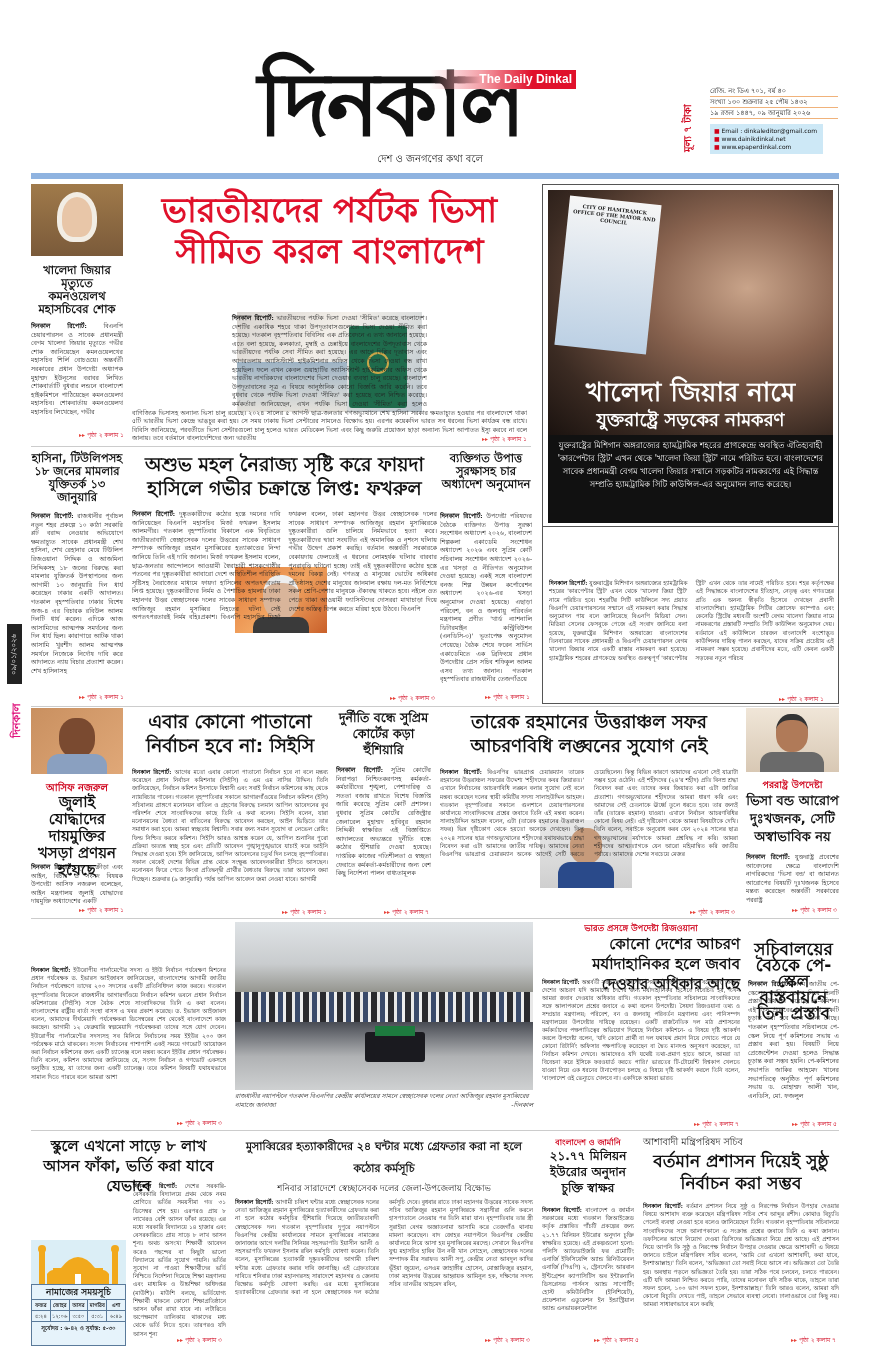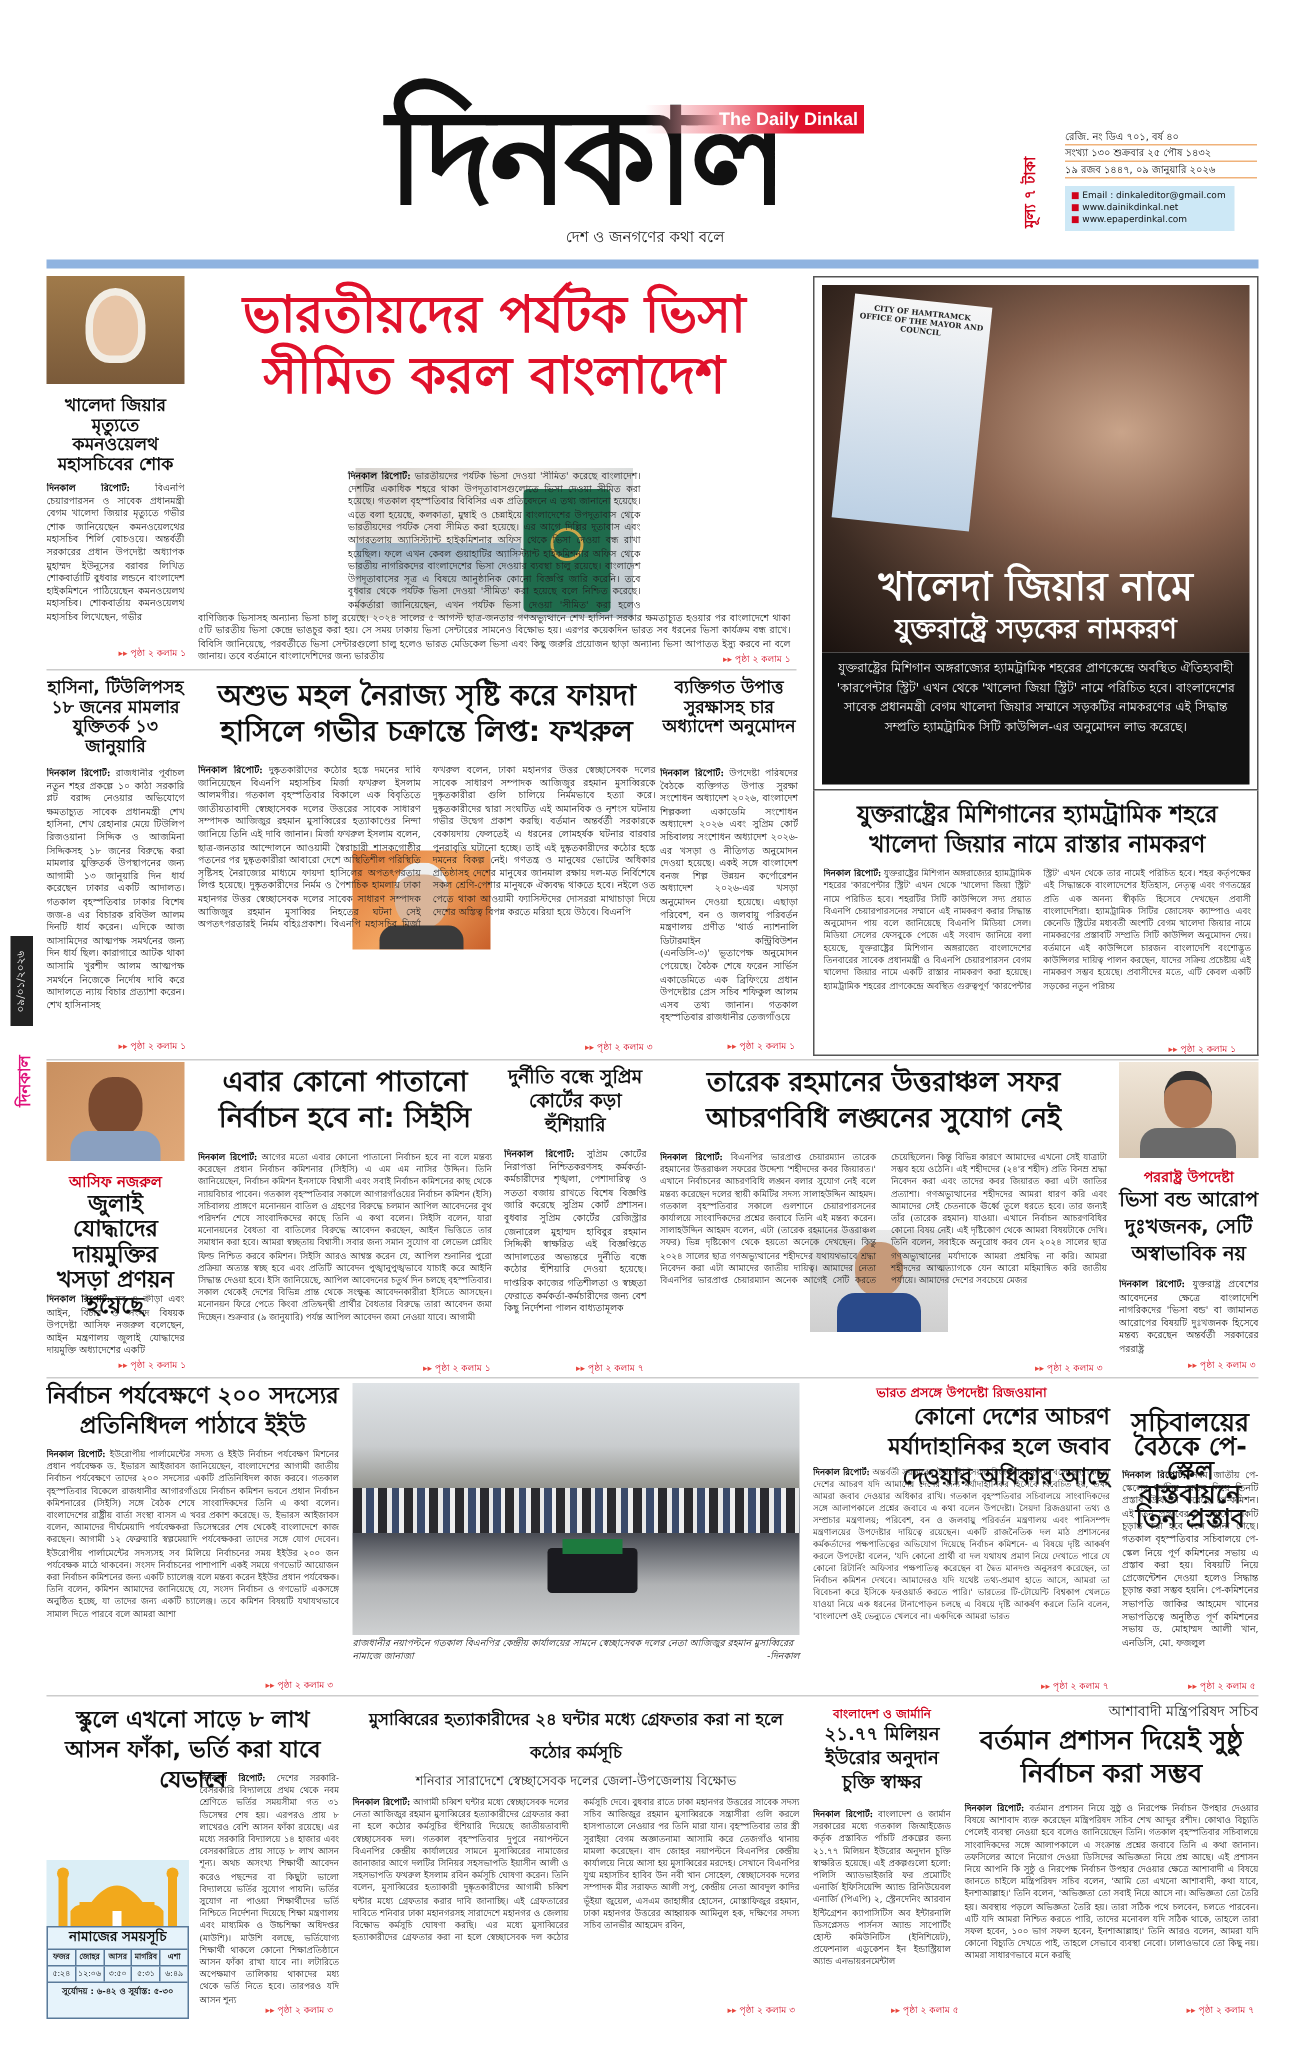--- a/index.html
+++ b/index.html
@@ -95,21 +95,20 @@
   <div class="abs more" style="left:258px;top:241px;"><span class="arr">▸▸</span><span>পৃষ্ঠা ২ কলাম ৩</span></div>
 </div>
 
 <div class="abs" style="left:440px;top:452px;width:92px;height:250px;">
   <div class="abs hl" style="left:0;top:0;width:92px;font-size:11.5px;">ব্যক্তিগত উপাত্ত সুরক্ষাসহ চার অধ্যাদেশ অনুমোদন</div>
   <div class="abs txt" style="left:0;top:60px;width:92px;height:182px;"><b>দিনকাল রিপোর্ট:</b><span> উপদেষ্টা পরিষদের বৈঠকে ব্যক্তিগত উপাত্ত সুরক্ষা সংশোধন অধ্যাদেশ ২০২৬, বাংলাদেশ শিল্পকলা একাডেমি সংশোধন অধ্যাদেশ ২০২৬ এবং সুপ্রিম কোর্ট সচিবালয় সংশোধন অধ্যাদেশ ২০২৬-এর খসড়া ও নীতিগত অনুমোদন দেওয়া হয়েছে। একই সঙ্গে বাংলাদেশ বনজ শিল্প উন্নয়ন কর্পোরেশন অধ্যাদেশ ২০২৬-এর খসড়া অনুমোদন দেওয়া হয়েছে। এছাড়া পরিবেশ, বন ও জলবায়ু পরিবর্তন মন্ত্রণালয় প্রণীত 'থার্ড ন্যাশনালি ডিটারমাইন কন্ট্রিবিউশন (এনডিসি-৩)' ভূতাপেক্ষ অনুমোদন পেয়েছে। বৈঠক শেষে ফরেন সার্ভিস একাডেমিতে এক ব্রিফিংয়ে প্রধান উপদেষ্টার প্রেস সচিব শফিকুল আলম এসব তথ্য জানান। গতকাল বৃহস্পতিবার রাজধানীর তেজগাঁওয়ে</span></div>
   <div class="abs more" style="left:45px;top:240px;"><span class="arr">▸▸</span><span>পৃষ্ঠা ২ কলাম ১</span></div>
 </div>
 
 <div class="abs" style="left:542px;top:527px;width:297px;height:177px;border:1px solid #555;border-top:none;padding:0 6px;">
-  <div class="abs hl" style="left:6px;top:6px;width:285px;font-size:15.5px;line-height:20px;">যুক্তরাষ্ট্রের মিশিগানের হ্যামট্রামিক শহরে খালেদা জিয়ার নামে রাস্তার নামকরণ</div>
   <div class="abs txt" style="left:6px;top:52px;width:285px;height:118px;column-count:2;column-gap:8px;font-size:5.8px;line-height:8.3px;"><b>দিনকাল রিপোর্ট:</b><span> যুক্তরাষ্ট্রের মিশিগান অঙ্গরাজ্যের হ্যামট্রামিক শহরের 'কারপেন্টার স্ট্রিট' এখন থেকে 'খালেদা জিয়া স্ট্রিট' নামে পরিচিত হবে। শহরটির সিটি কাউন্সিলে সদ্য প্রয়াত বিএনপি চেয়ারপারসনের সম্মানে এই নামকরণ করার সিদ্ধান্ত অনুমোদন পায় বলে জানিয়েছে বিএনপি মিডিয়া সেল। মিডিয়া সেলের ফেসবুকে পেজে এই সংবাদ জানিয়ে বলা হয়েছে, যুক্তরাষ্ট্রের মিশিগান অঙ্গরাজ্যে বাংলাদেশের তিনবারের সাবেক প্রধানমন্ত্রী ও বিএনপি চেয়ারপারসন বেগম খালেদা জিয়ার নামে একটি রাস্তার নামকরণ করা হয়েছে। হ্যামট্রামিক শহরের প্রাণকেন্দ্রে অবস্থিত গুরুত্বপূর্ণ 'কারপেন্টার স্ট্রিট' এখন থেকে তার নামেই পরিচিত হবে। শহর কর্তৃপক্ষের এই সিদ্ধান্তকে বাংলাদেশের ইতিহাস, নেতৃত্ব এবং গণতন্ত্রের প্রতি এক অনন্য স্বীকৃতি হিসেবে দেখছেন প্রবাসী বাংলাদেশিরা। হ্যামট্রামিক সিটির জোসেফ ক্যাম্পাও এবং কেনেডি স্ট্রিটের মধ্যবর্তী অংশটি বেগম খালেদা জিয়ার নামে নামকরণের প্রস্তাবটি সম্প্রতি সিটি কাউন্সিল অনুমোদন দেয়। বর্তমানে এই কাউন্সিলে চারজন বাংলাদেশি বংশোদ্ভূত কাউন্সিলর দায়িত্ব পালন করছেন, যাদের সক্রিয় প্রচেষ্টায় এই নামকরণ সম্ভব হয়েছে। প্রবাসীদের মতে, এটি কেবল একটি সড়কের নতুন পরিচয়</span></div>
   <div class="abs more" style="left:236px;top:167px;"><span class="arr">▸▸</span><span>পৃষ্ঠা ২ কলাম ১</span></div>
 </div>
 
 <div class="abs rule" style="left:31px;top:706px;width:808px;height:1px;"></div>
 
 <div class="abs" style="left:31px;top:708px;width:92px;height:205px;">
   <div class="abs photo" style="left:0;top:0;width:92px;height:66px;background:linear-gradient(135deg,#c99060,#e0a878);">
     <div style="position:absolute;left:28px;top:10px;width:36px;height:40px;border-radius:45%;background:#7a4a30;"></div>
     <div style="position:absolute;left:16px;top:46px;width:60px;height:20px;background:#8aa0c0;border-radius:12px 12px 0 0;"></div>
@@ -149,21 +148,20 @@
   </div>
   <div class="abs kicker" style="left:0;top:70px;width:93px;font-size:9.5px;">পররাষ্ট্র উপদেষ্টা</div>
   <div class="abs hl" style="left:0;top:84px;width:93px;font-size:13px;line-height:18px;">ভিসা বন্ড আরোপ দুঃখজনক, সেটি অস্বাভাবিক নয়</div>
   <div class="abs txt" style="left:0;top:145px;width:93px;height:52px;"><b>দিনকাল রিপোর্ট:</b><span> যুক্তরাষ্ট্র প্রবেশের আবেদনের ক্ষেত্রে বাংলাদেশি নাগরিকদের 'ভিসা বন্ড' বা জামানত আরোপের বিষয়টি দুঃখজনক হিসেবে মন্তব্য করেছেন অন্তর্বর্তী সরকারের পররাষ্ট্র</span></div>
   <div class="abs more" style="left:46px;top:197px;"><span class="arr">▸▸</span><span>পৃষ্ঠা ২ কলাম ৩</span></div>
 </div>
 
 <div class="abs rule" style="left:31px;top:918px;width:808px;height:1px;"></div>
 
 <div class="abs" style="left:31px;top:920px;width:195px;height:206px;">
-  <div class="abs hl" style="left:0;top:0;width:195px;font-size:15px;line-height:20px;">নির্বাচন পর্যবেক্ষণে ২০০ সদস্যের প্রতিনিধিদল পাঠাবে ইইউ</div>
   <div class="abs txt" style="left:0;top:46px;width:195px;height:150px;font-size:5.8px;line-height:8.2px;"><b>দিনকাল রিপোর্ট:</b><span> ইউরোপীয় পার্লামেন্টের সদস্য ও ইইউ নির্বাচন পর্যবেক্ষণ মিশনের প্রধান পর্যবেক্ষক ড. ইভারস আইজাবস জানিয়েছেন, বাংলাদেশের আগামী জাতীয় নির্বাচন পর্যবেক্ষণে তাদের ২০০ সদস্যের একটি প্রতিনিধিদল কাজ করবে। গতকাল বৃহস্পতিবার বিকেলে রাজধানীর আগারগাঁওয়ে নির্বাচন কমিশন ভবনে প্রধান নির্বাচন কমিশনারের (সিইসি) সঙ্গে বৈঠক শেষে সাংবাদিকদের তিনি এ কথা বলেন। বাংলাদেশের রাষ্ট্রীয় বার্তা সংস্থা বাসস এ খবর প্রকাশ করেছে। ড. ইভারস আইজাবস বলেন, আমাদের দীর্ঘমেয়াদি পর্যবেক্ষকরা ডিসেম্বরের শেষ থেকেই বাংলাদেশে কাজ করছেন। আগামী ১২ ফেব্রুয়ারি স্বল্পমেয়াদি পর্যবেক্ষকরা তাদের সঙ্গে যোগ দেবেন। ইউরোপীয় পার্লামেন্টের সদস্যসহ সব মিলিয়ে নির্বাচনের সময় ইইউর ২০০ জন পর্যবেক্ষক মাঠে থাকবেন। সংসদ নির্বাচনের পাশাপাশি একই সময়ে গণভোট আয়োজন করা নির্বাচন কমিশনের জন্য একটি চ্যালেঞ্জ বলে মন্তব্য করেন ইইউর প্রধান পর্যবেক্ষক। তিনি বলেন, কমিশন আমাদের জানিয়েছে যে, সংসদ নির্বাচন ও গণভোট একসঙ্গে অনুষ্ঠিত হচ্ছে, যা তাদের জন্য একটি চ্যালেঞ্জ। তবে কমিশন বিষয়টি যথাযথভাবে সামাল দিতে পারবে বলে আমরা আশা</span></div>
   <div class="abs more" style="left:146px;top:198px;"><span class="arr">▸▸</span><span>পৃষ্ঠা ২ কলাম ৩</span></div>
 </div>
 
 <div class="abs" style="left:235px;top:922px;width:298px;height:205px;">
   <div class="abs photo" style="left:0;top:0;width:298px;height:168px;background:linear-gradient(180deg,#dfe3e6 0%,#c9ccce 25%,#8a8a82 45%,#4a4d55 60%,#b0b2b4 80%,#cfd1d2 100%);">
     <div style="position:absolute;left:0;top:70px;width:298px;height:30px;background:repeating-linear-gradient(90deg,#2a2a2e 0 6px,#e8e8e8 6px 9px,#3a4a6a 9px 14px,#eee 14px 17px);"></div>
     <div style="position:absolute;left:130px;top:110px;width:60px;height:30px;background:#1a1a1f;border-radius:3px;"></div>
     <div style="position:absolute;left:140px;top:104px;width:40px;height:10px;background:#1d7a3e;"></div>
   </div>
@@ -240,17 +238,17 @@
 </div>
 
 <div class="abs" style="left:542px;top:1136px;width:92px;height:225px;">
   <div class="abs kicker" style="left:0;top:0;width:92px;font-size:8px;">বাংলাদেশ ও জার্মানি</div>
   <div class="abs hl" style="left:0;top:12px;width:92px;font-size:12px;line-height:16px;">২১.৭৭ মিলিয়ন ইউরোর অনুদান চুক্তি স্বাক্ষর</div>
   <div class="abs txt" style="left:0;top:70px;width:92px;height:132px;font-size:5.8px;line-height:8.2px;"><b>দিনকাল রিপোর্ট:</b><span> বাংলাদেশ ও জার্মান সরকারের মধ্যে গতকাল জিআইজেড কর্তৃক প্রস্তাবিত পাঁচটি প্রকল্পের জন্য ২১.৭৭ মিলিয়ন ইউরোর অনুদান চুক্তি স্বাক্ষরিত হয়েছে। এই প্রকল্পগুলো হলো: পলিসি অ্যাডভাইজরি ফর প্রমোটিং এনার্জি ইফিসিয়েন্সি অ্যান্ড রিনিউয়েবল এনার্জি (পিএপি) ২, স্ট্রেনদেনিং আরবান ইন্টিগ্রেশন ক্যাপাসিটিস অব ইন্টারনালি ডিসপ্লেসড পার্সনস অ্যান্ড সাপোর্টিং হোস্ট কমিউনিটিস (ইনিশিয়েট), প্রফেশনাল এডুকেশন ইন ইন্ডাস্ট্রিয়াল অ্যান্ড এনভায়রনমেন্টাল</span></div>
   <div class="abs more" style="left:52px;top:199px;"><span class="arr">▸▸</span><span>পৃষ্ঠা ২ কলাম ৫</span></div>
 </div>
 
 <div class="abs" style="left:643px;top:1136px;width:196px;height:225px;">
-  <div class="abs" style="left:0;top:0;width:196px;font-size:9.5px;line-height:12px;text-align:right;color:#222;">আশাবাদী মন্ত্রিপরিষদ সচিব</div>
+  <div class="abs" style="left:0;top:0;width:196px;font-size:9.5px;line-height:12px;text-align:left;color:#222;">আশাবাদী মন্ত্রিপরিষদ সচিব</div>
   <div class="abs hl" style="left:0;top:14px;width:196px;font-size:17px;line-height:22px;">বর্তমান প্রশাসন দিয়েই সুষ্ঠু নির্বাচন করা সম্ভব</div>
   <div class="abs txt" style="left:0;top:66px;width:196px;height:132px;font-size:5.8px;line-height:8.2px;"><b>দিনকাল রিপোর্ট:</b><span> বর্তমান প্রশাসন নিয়ে সুষ্ঠু ও নিরপেক্ষ নির্বাচন উপহার দেওয়ার বিষয়ে আশাবাদ ব্যক্ত করেছেন মন্ত্রিপরিষদ সচিব শেখ আব্দুর রশীদ। কোথাও বিচ্যুতি পেলেই ব্যবস্থা নেওয়া হবে বলেও জানিয়েছেন তিনি। গতকাল বৃহস্পতিবার সচিবালয়ে সাংবাদিকদের সঙ্গে আলাপকালে এ সংক্রান্ত প্রশ্নের জবাবে তিনি এ কথা জানান। তফসিলের আগে নিয়োগ দেওয়া ডিসিদের অভিজ্ঞতা নিয়ে প্রশ্ন আছে। এই প্রশাসন নিয়ে আপনি কি সুষ্ঠু ও নিরপেক্ষ নির্বাচন উপহার দেওয়ার ক্ষেত্রে আশাবাদী এ বিষয়ে জানতে চাইলে মন্ত্রিপরিষদ সচিব বলেন, 'আমি তো এখনো আশাবাদী, কথা যাবে, ইনশাআল্লাহ।' তিনি বলেন, 'অভিজ্ঞতা তো সবাই নিয়ে আসে না। অভিজ্ঞতা তো তৈরি হয়। অবস্থায় পড়লে অভিজ্ঞতা তৈরি হয়। তারা সঠিক পথে চলবেন, চলতে পারবেন। এটি যদি আমরা নিশ্চিত করতে পারি, তাদের মনোবল যদি সঠিক থাকে, তাহলে তারা সফল হবেন, ১০০ ভাগ সফল হবেন, ইনশাআল্লাহ।' তিনি আরও বলেন, আমরা যদি কোনো বিচ্যুতি দেখতে পাই, তাহলে সেভাবে ব্যবস্থা নেবো। ঢালাওভাবে তো কিছু নয়। আমরা সাধারণভাবে মনে করছি</span></div>
   <div class="abs more" style="left:148px;top:199px;"><span class="arr">▸▸</span><span>পৃষ্ঠা ২ কলাম ৭</span></div>
 </div>
 
 </body></html>

